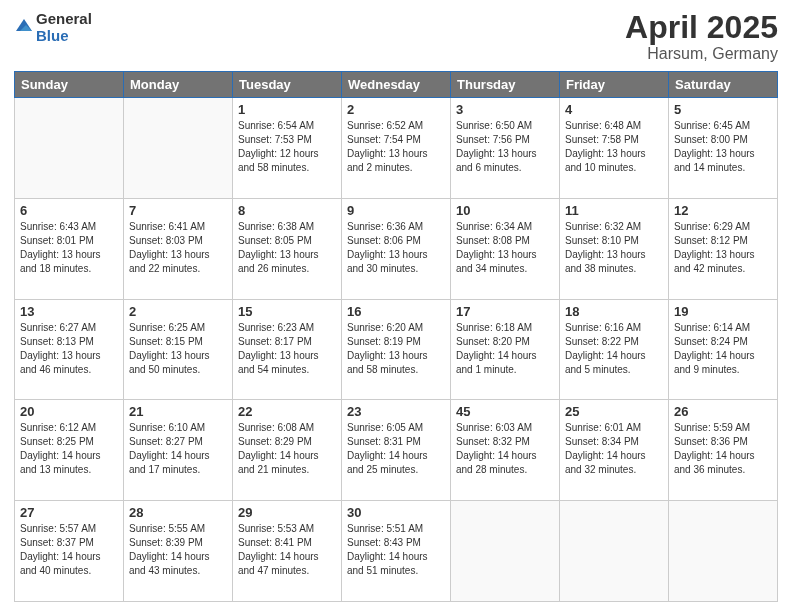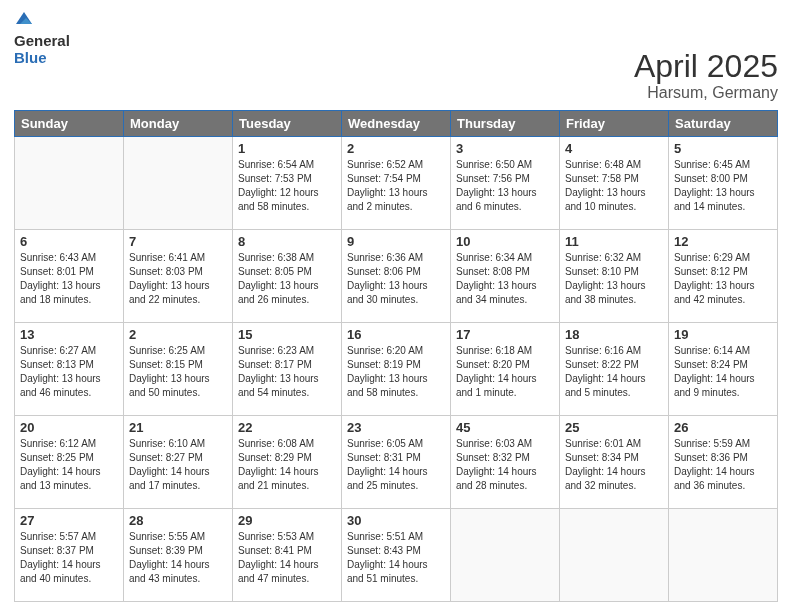--- a/index.html
+++ b/index.html
@@ -18,36 +18,35 @@
       flex-direction: column;
     }
     .header {
       display: flex;
       justify-content: space-between;
       align-items: flex-start;
       margin-bottom: 8px;
     }
     .logo {
       display: flex;
+      align-items: center;
       gap: 2px;
-      flex-direction: column;
     }
     .logo-icon {
       width: 20px;
       height: 20px;
     }
     .title-block {
       text-align: right;
     }
     .month-title {
       font-size: 32px;
-      font-weight: normal;
+      font-weight: bold;
       color: #333;
       line-height: 1.1;
-      margin-top: 39px;
     }
     .location {
       font-size: 16px;
       color: #555;
     }
     .calendar {
       flex: 1;
       border: 1px solid #ccc;
       border-collapse: collapse;
       width: 100%;

